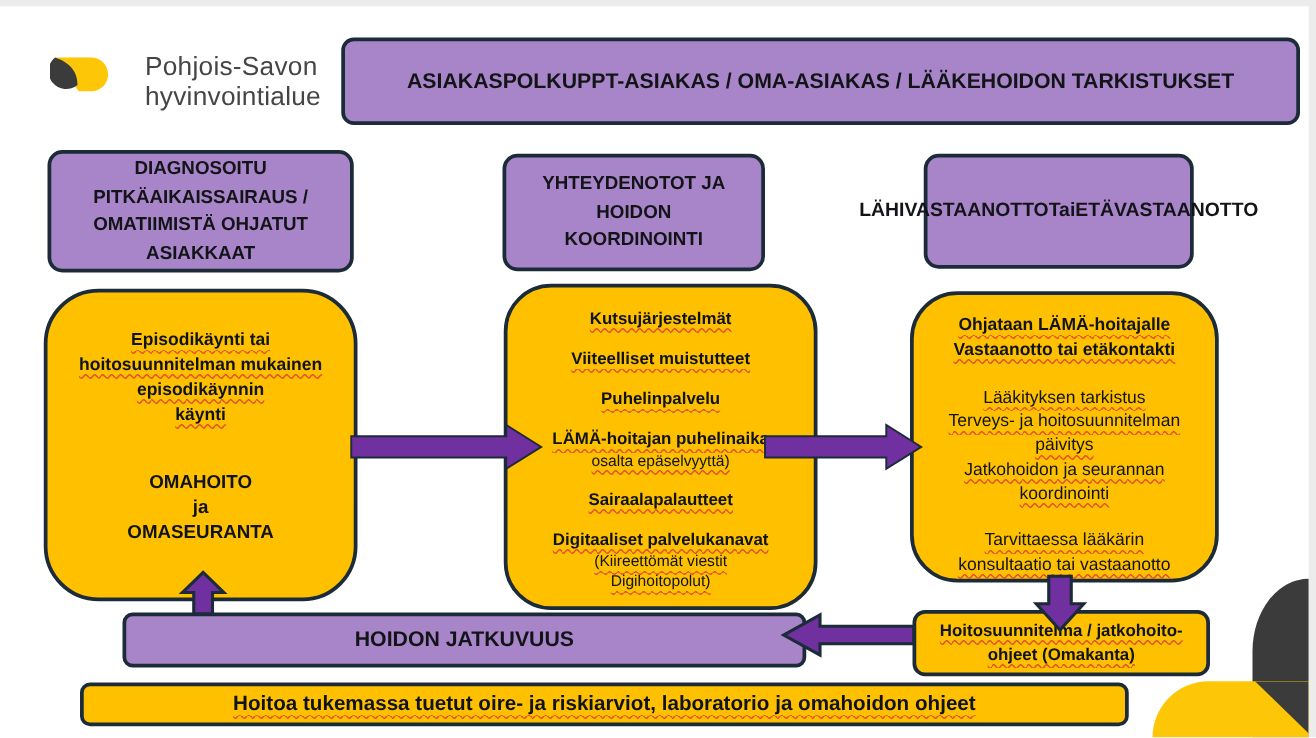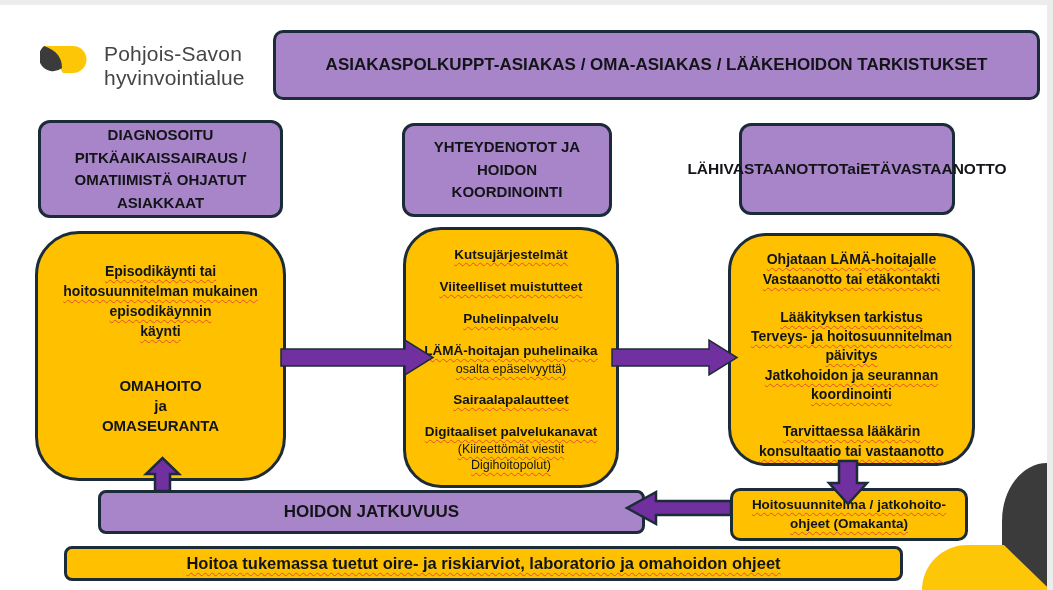--- a/index.html
+++ b/index.html
@@ -6,55 +6,55 @@
   .stage {
     position:relative; width:1053px; height:590px; background:#ffffff;
     overflow:hidden; font-family:"Liberation Sans", sans-serif; color:#111;
   }
   .strip-top  { position:absolute; left:0; top:0; width:1053px; height:5px; background:#ececec; }
   .strip-right{ position:absolute; right:0; top:0; width:6px; height:590px; background:#ececec; z-index:60; }
 
   
   .brand { position:absolute; left:40px; top:42px; display:flex; align-items:center; }
   .brand svg { display:block; }
-  .brand-name { margin-left:12px; font-size:21px; line-height:1.13; color:#454548; font-weight:500; letter-spacing:.2px; }
+  .brand-name { margin-left:24px; font-size:21px; line-height:1.13; color:#454548; font-weight:500; letter-spacing:.2px; }
 
   
   .pbox {
     position:absolute; background:#a885c8; border:3px solid #1c2b38;
     display:flex; flex-direction:row; justify-content:center; align-items:center;
     text-align:center; font-weight:700; color:#121418; box-sizing:border-box;
   }
   .banner { left:273px; top:30px; width:767px; height:70px; border-radius:10px; font-size:17px; line-height:1.55; }
   .hdr-left  { left:38px;  top:120px; width:245px; height:98px; border-radius:12px; font-size:15px; line-height:1.5; padding:0 9px; }
   .hdr-mid   { left:402px; top:123px; width:210px; height:94px; border-radius:12px; font-size:15px; line-height:1.5; padding:0 26px; }
   .hdr-right { left:739px; top:123px; width:216px; height:92px; border-radius:12px; font-size:15.5px; line-height:1.5; padding:0 10px; }
   .continuity{ left:98px;  top:490px; width:547px; height:44px; border-radius:8px; font-size:17px; }
 
   
   .ybox {
     position:absolute; background:#ffc000; border:3px solid #1c2b38;
     text-align:center; color:#101418; box-sizing:border-box;
   }
   .ybox-left  { left:35px;  top:231px; width:251px; height:250px; border-radius:44px; padding-top:28px; font-size:14px; font-weight:700; line-height:1.42; }
-  .ybox-mid   { left:403px; top:227px; width:216px; height:261px; border-radius:38px; padding-top:15px; font-size:13.5px; }
+  .ybox-mid   { left:403px; top:227px; width:251px; height:261px; border-radius:38px; padding-top:15px; font-size:13.5px; }
   .ybox-right { left:728px; top:233px; width:247px; height:233px; border-radius:38px; padding-top:14px; font-size:14px; }
   .plan-box   { left:730px; top:488px; width:238px; height:53px; border-radius:10px; display:flex; flex-direction:column;
                 justify-content:center; align-items:center; font-size:13.5px; font-weight:700; line-height:1.4; padding:0 4px; }
   .support-bar{ left:64px;  top:546px; width:839px; height:35px; border-radius:8px; display:flex;
                 justify-content:center; align-items:center; font-size:16.5px; font-weight:700; }
 
   .ln { display:block; }
   .sq { text-decoration-line:underline; text-decoration-style:wavy; text-decoration-color:#e0502e;
         text-decoration-thickness:1px; text-underline-offset:3px; } .gap-md { height:18px; }
 
   .mi { margin-bottom:13px; font-weight:700; line-height:1.42; }
   .mi .note { font-size:12.5px; font-weight:400; line-height:1.28; display:block; }
   .rb-title { font-weight:700; line-height:1.42; }
-  .rb-body  { font-weight:700; line-height:1.38; }
+  .rb-body  { font-weight:400; line-height:1.38; }
 
   .self-care { margin-top:34px; font-size:15px; line-height:1.35; }
 
   
   .arrows { position:absolute; left:0; top:0; z-index:40; pointer-events:none; }
 
   
   .corner-dark  { position:absolute; left:1002px; top:463px; width:45px; height:127px; background:#3b3b3b;
                   border-top-left-radius:45px 58px; z-index:30; }
   .corner-yellow{ position:absolute; left:922px; top:545px; width:125px; height:45px; background:#fdc606;

